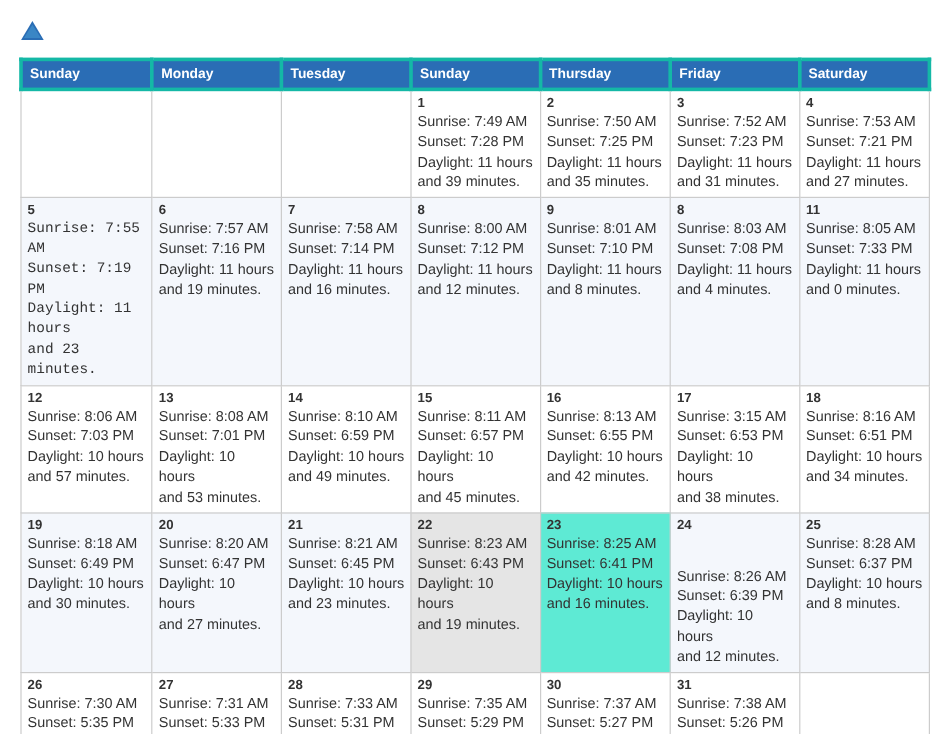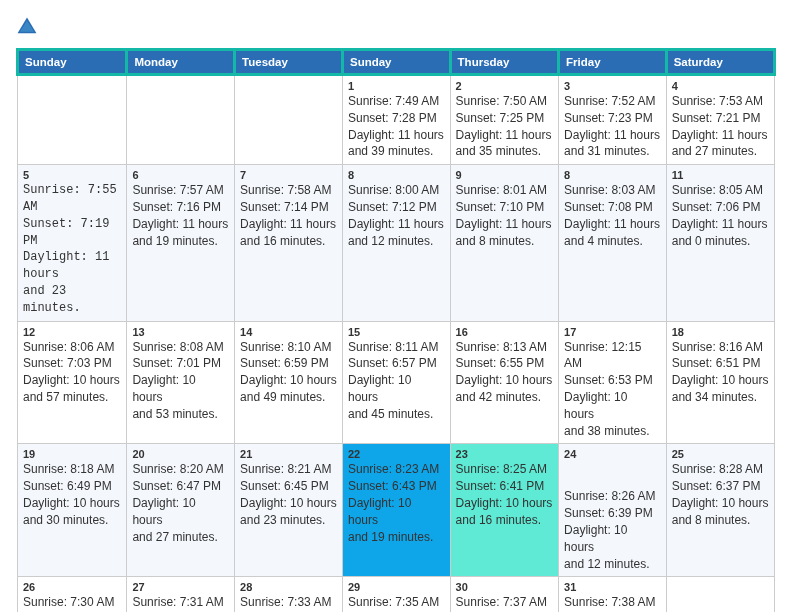--- a/index.html
+++ b/index.html
@@ -203,21 +203,21 @@
           <td style="background: rgb(244, 247, 252);">
             <span class="day-number">8</span>
             <div class="day-info" style="white-space: pre-line;">Sunrise: 8:03 AM
 Sunset: 7:08 PM
 Daylight: 11 hours
 and 4 minutes.</div>
           </td>
           <td style="background: rgb(244, 247, 252);">
             <span class="day-number">11</span>
             <div class="day-info" style="white-space: pre-line;">Sunrise: 8:05 AM
-Sunset: 7:06 PM
+Sunset: 7:33 PM
 Daylight: 11 hours
 and 0 minutes.</div>
           </td>
         </tr>
         <tr>
           <td>
             <span class="day-number">12</span>
             <div class="day-info" style="white-space: pre-line;">Sunrise: 8:06 AM
 Sunset: 7:03 PM
 Daylight: 10 hours
@@ -246,21 +246,21 @@
           </td>
           <td>
             <span class="day-number">16</span>
             <div class="day-info" style="white-space: pre-line;">Sunrise: 8:13 AM
 Sunset: 6:55 PM
 Daylight: 10 hours
 and 42 minutes.</div>
           </td>
           <td>
             <span class="day-number">17</span>
-            <div class="day-info" style="white-space: pre-line;">Sunrise: 12:15 AM
+            <div class="day-info" style="white-space: pre-line;">Sunrise: 3:15 AM
 Sunset: 6:53 PM
 Daylight: 10 hours
 and 38 minutes.</div>
           </td>
           <td>
             <span class="day-number">18</span>
             <div class="day-info" style="white-space: pre-line;">Sunrise: 8:16 AM
 Sunset: 6:51 PM
 Daylight: 10 hours
 and 34 minutes.</div>
@@ -281,21 +281,21 @@
 Daylight: 10 hours
 and 27 minutes.</div>
           </td>
           <td style="background: rgb(244, 247, 252);">
             <span class="day-number">21</span>
             <div class="day-info" style="white-space: pre-line;">Sunrise: 8:21 AM
 Sunset: 6:45 PM
 Daylight: 10 hours
 and 23 minutes.</div>
           </td>
-          <td style="background: #0ea5e9;">
+          <td style="background: #e5e5e5;">
             <span class="day-number">22</span>
             <div class="day-info" style="white-space: pre-line;">Sunrise: 8:23 AM
 Sunset: 6:43 PM
 Daylight: 10 hours
 and 19 minutes.</div>
           </td>
           <td style="background: #5eead4;">
             <span class="day-number">23</span>
             <div class="day-info" style="white-space: pre-line;">Sunrise: 8:25 AM
 Sunset: 6:41 PM

